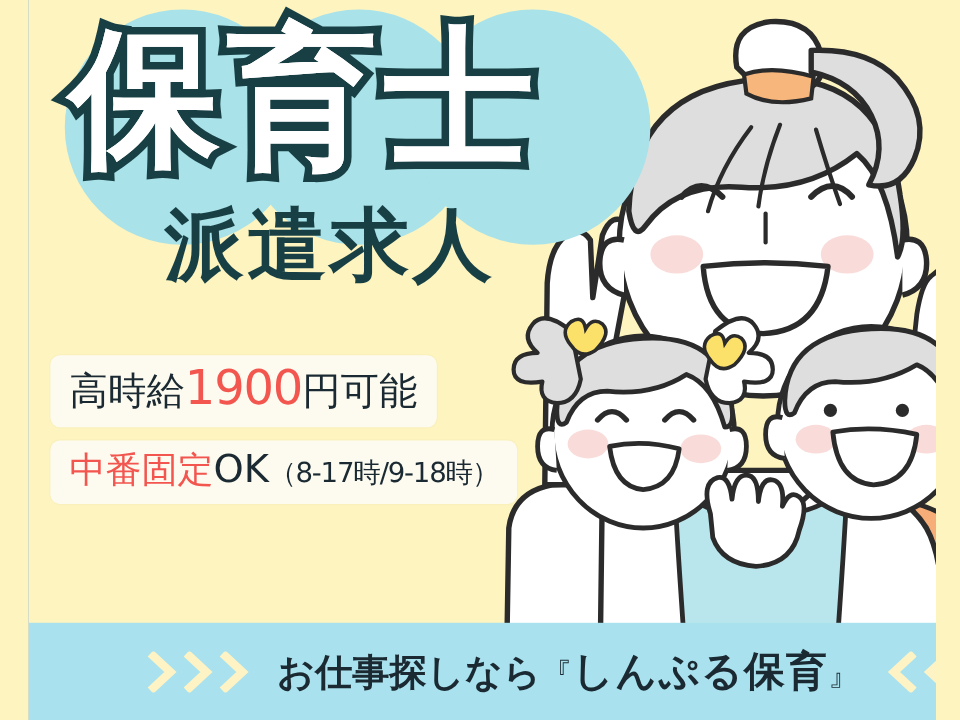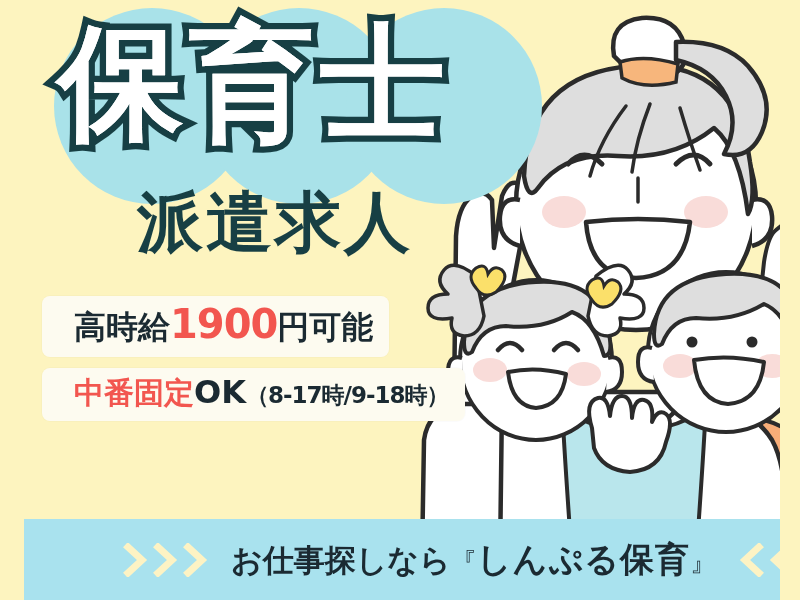--- a/index.html
+++ b/index.html
@@ -32,32 +32,32 @@
     -webkit-text-stroke:13px #173f44;
     paint-order:stroke fill;
     white-space:nowrap;
   }
   .title-fill{
     position:absolute;left:34px;top:20px;
     font-size:125px;line-height:1;letter-spacing:6px;
     font-weight:bold;color:#ffffff;white-space:nowrap;
   }
   .subtitle{
-    position:absolute;left:113px;top:190px;
+    position:absolute;left:113px;top:172px;
     font-size:66px;line-height:1;letter-spacing:3px;
     font-weight:bold;color:#173f44;white-space:nowrap;
   }
 
   
   .badges{position:absolute;left:18px;top:296px;}
   .badge{
     background:#fdfbf0;border-radius:8px;
-    padding:5px 16px 7px 32px;margin-bottom:11px;
+    padding:5px 16px 7px 16px;margin-bottom:11px;
     display:inline-block;white-space:nowrap;
-    font-weight:bold;color:#1b2a32;
+    font-weight:normal;color:#1b2a32;
     box-shadow:0 0 0 1px rgba(0,0,0,0.015);
   }
   .badge.b1{font-size:32px;}
   .badge.b2{font-size:30px;}
   .badge.b3{font-size:31px;}
   .badge .hl{color:#f2564f;text-align:right;}
   .badge .num{color:#f2564f;font-size:40px;letter-spacing:-1px;}
   .badge .small{font-size:23px;letter-spacing:-1px;}
   .badge .ok{font-size:32px;}
   .row{display:block;}

